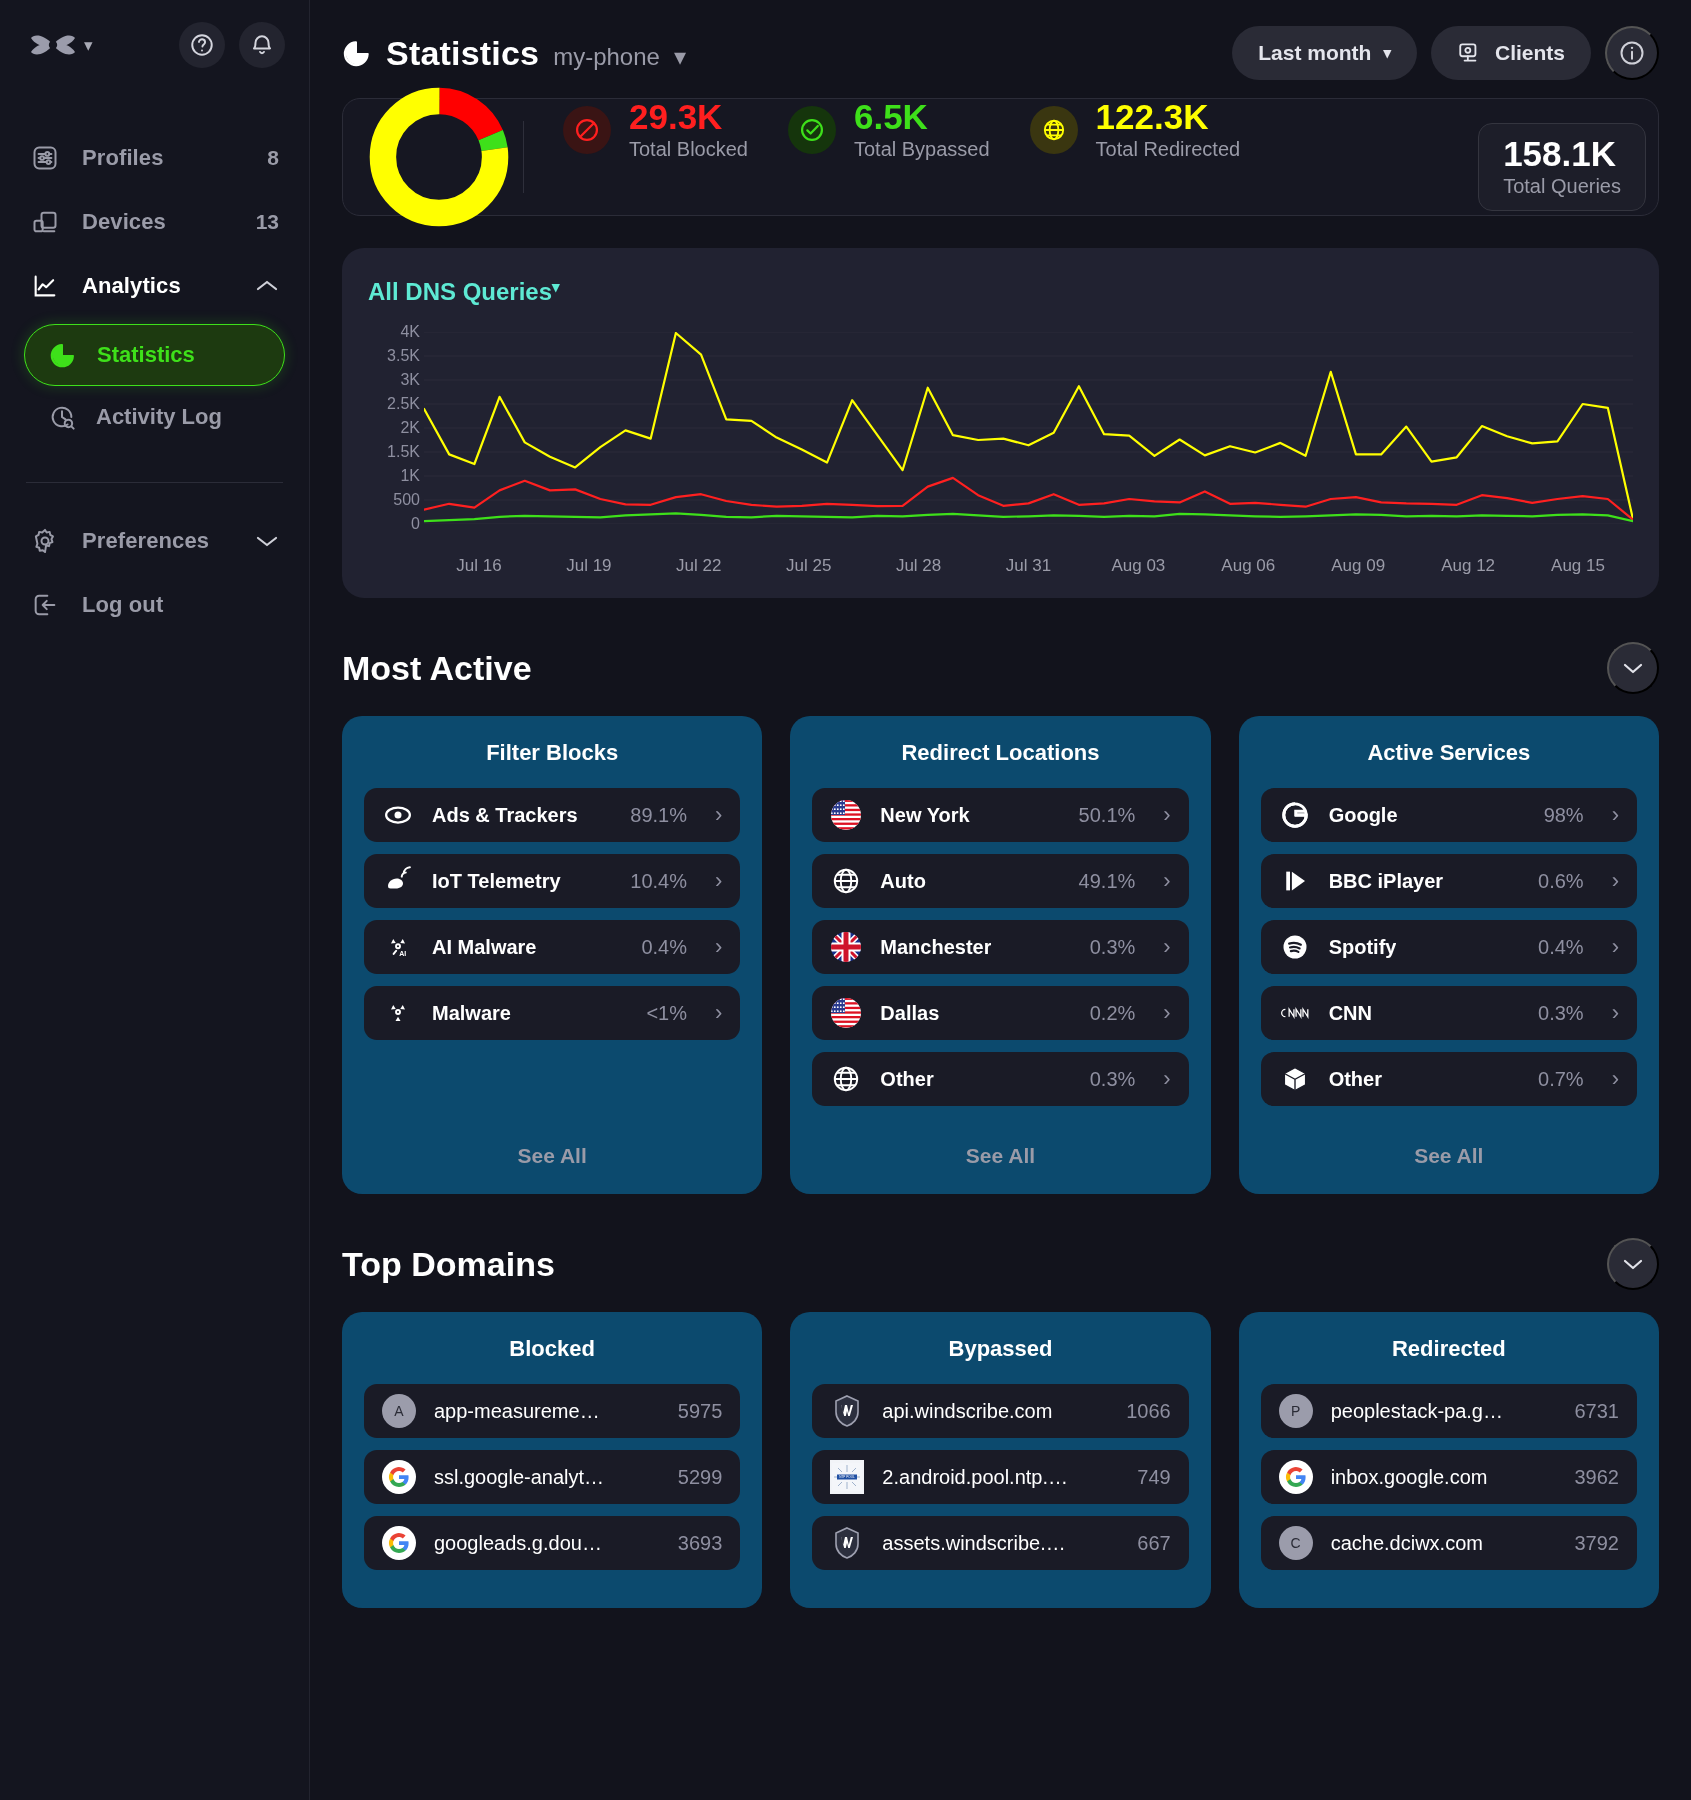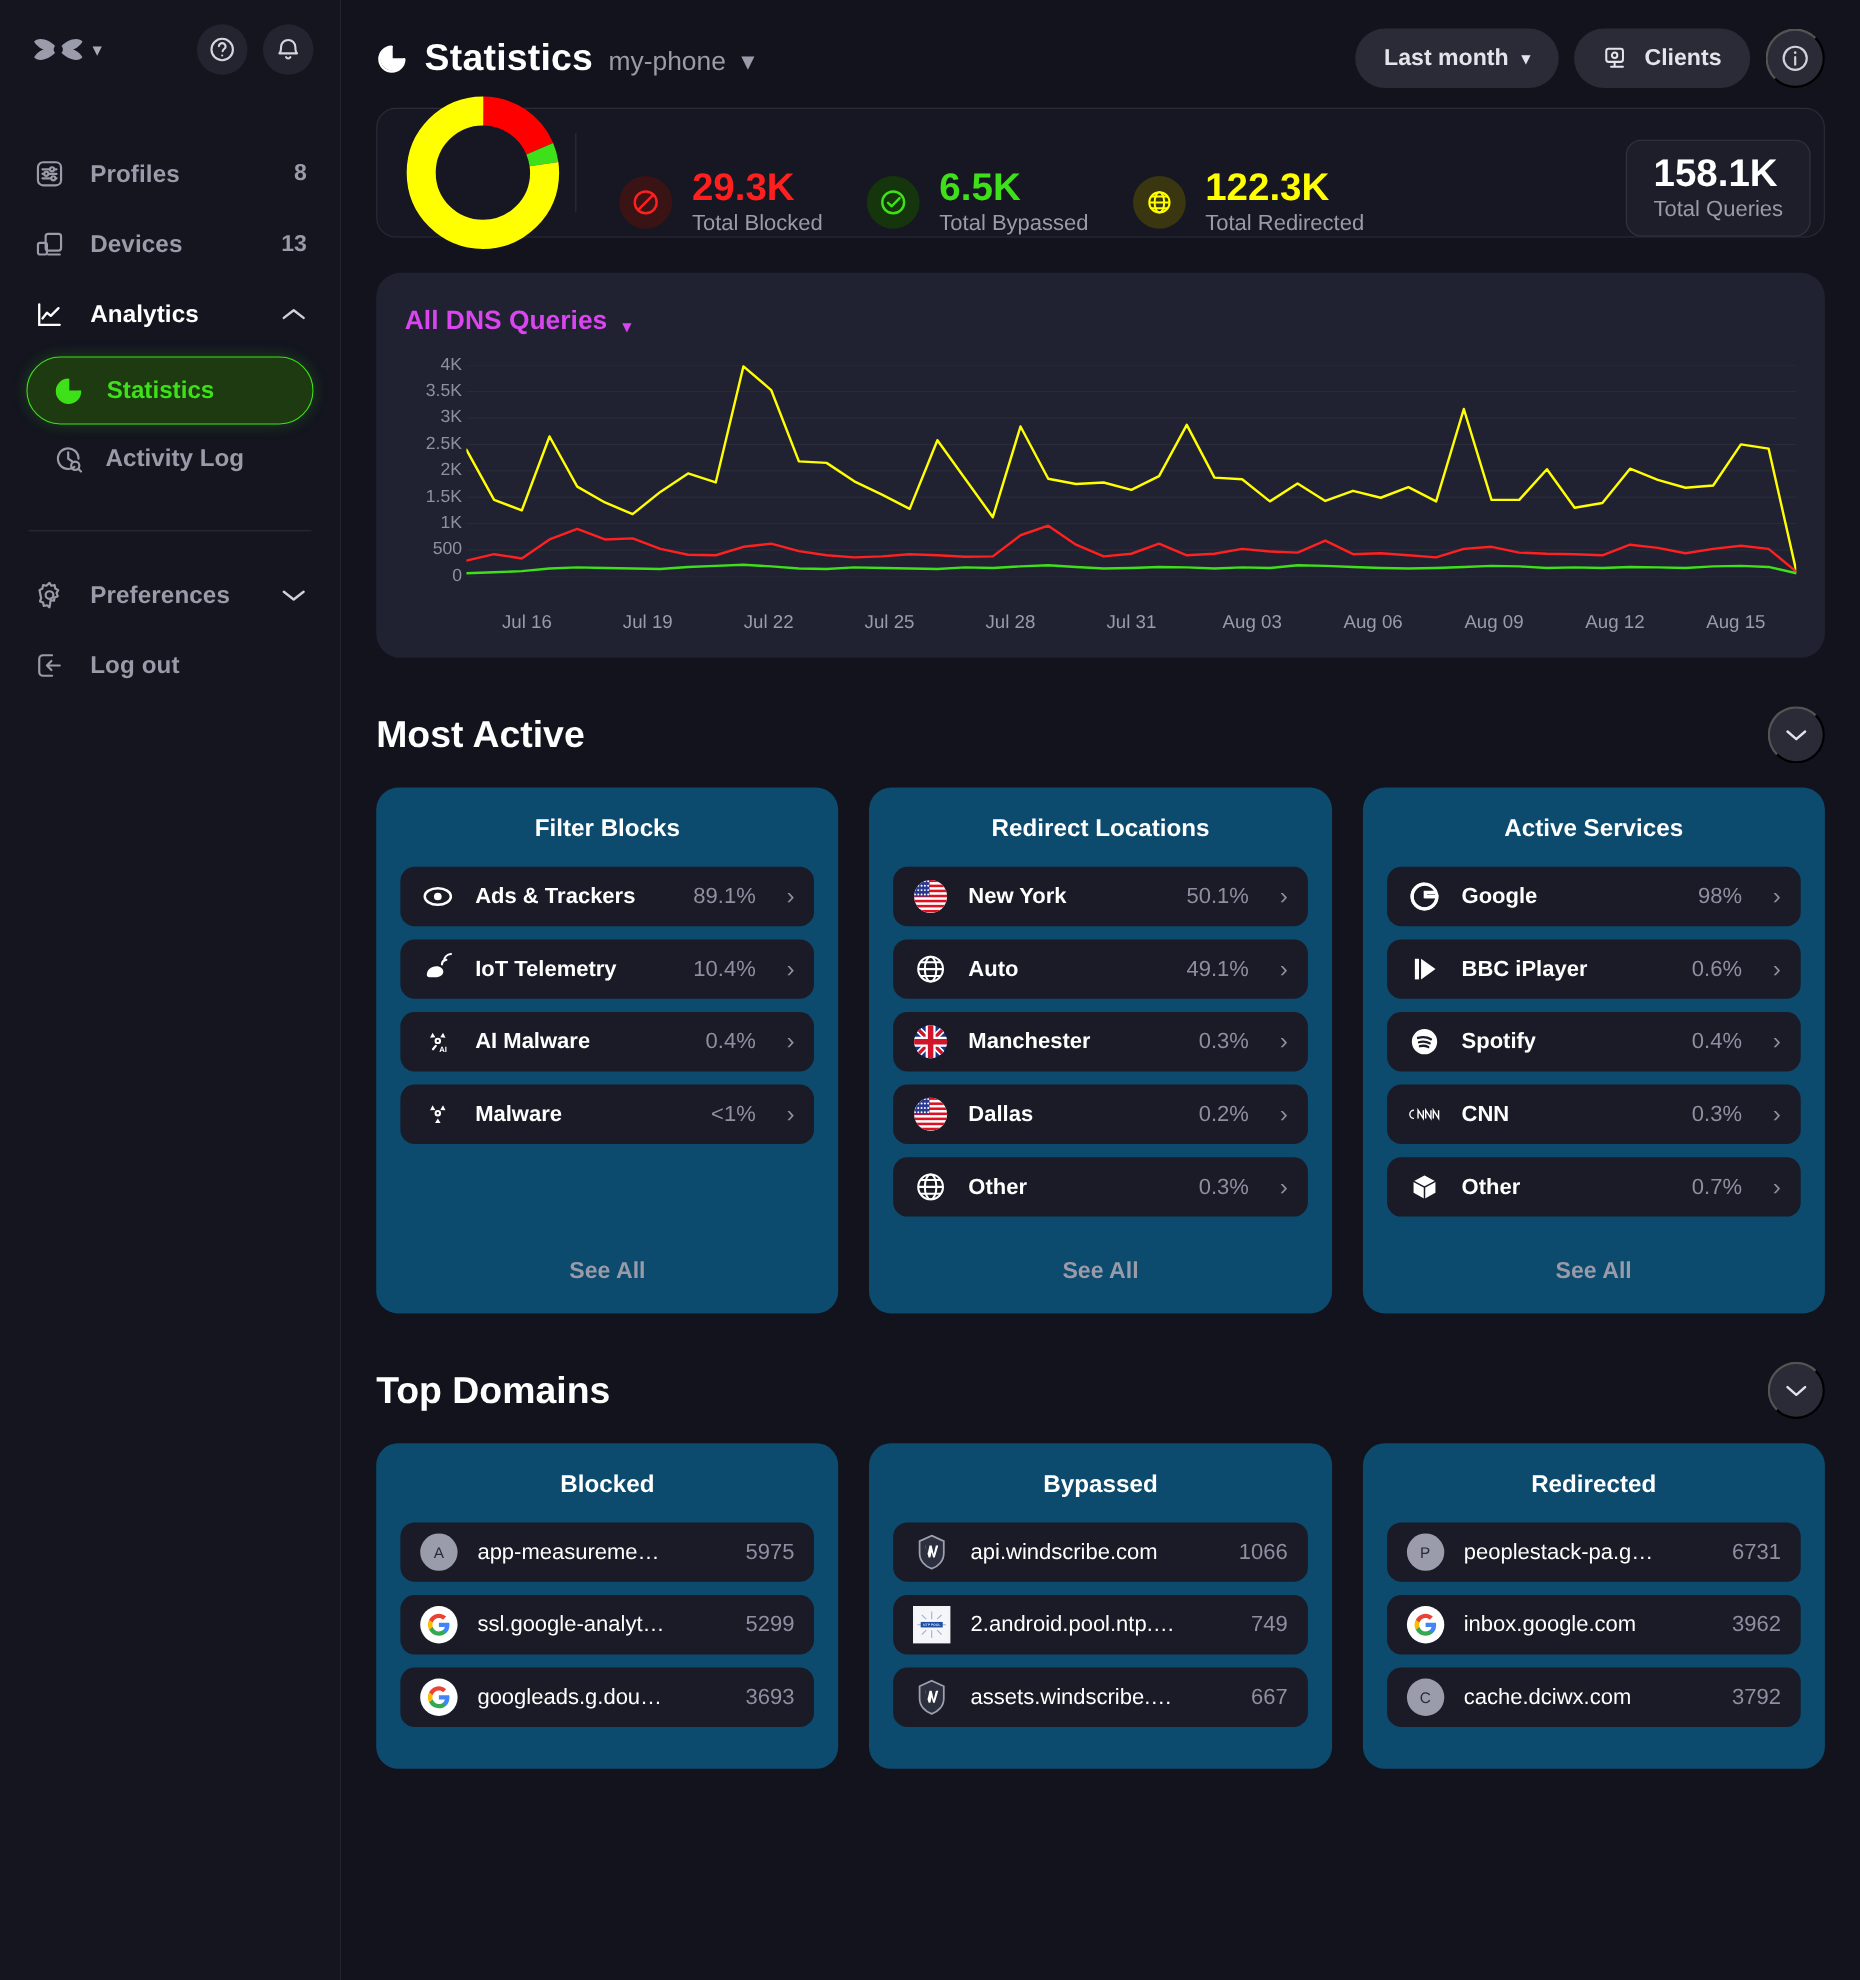--- a/index.html
+++ b/index.html
@@ -68,38 +68,38 @@
     width: 54px; height: 54px; border-radius: 50%; background: #2a2b36;
     display: flex; align-items: center; justify-content: center; color: #cfd0d8; cursor: pointer;
   }
 
   .content { padding: 0 32px; }
 
   
   .summary {
     position: relative; margin-top: 14px; height: 118px;
     border: 1px solid #2b2c38; border-radius: 18px; background: #161722;
-    display: flex; align-items: flex-end; padding-left: 180px;
+    display: flex; align-items: flex-start; padding-left: 180px;
   }
   .donut { position: absolute; left: 22px; top: -16px; width: 148px; height: 148px; }
   .vdiv { position: absolute; left: 180px; top: 22px; bottom: 22px; width: 1px; background: #2e2f3b; }
   .stat { display: flex; align-items: center; gap: 18px; margin-left: 40px; }
   .stat-ico { width: 48px; height: 48px; border-radius: 50%; display: flex; align-items: center; justify-content: center; }
   .stat-num { font-size: 35px; font-weight: bold; line-height: 1.05; }
   .stat-lbl { font-size: 20px; color: #9a9ba8; margin-top: 2px; }
   .tq {
     margin-left: auto; margin-right: 12px;
     background: #1d1e29; border: 1px solid #34353f; border-radius: 14px;
     padding: 12px 24px; text-align: left; margin-top: 24px;
   }
   .tq .stat-num { color: #fff; }
 
   
   .chart-card { margin-top: 32px; background: #212231; border-radius: 22px; padding: 30px 26px 22px 26px; }
-  .chart-title { display: flex; align-items: flex-end; gap: 14px; color: #d946ef; font-size: 24px; font-weight: bold; cursor: pointer; }
+  .chart-title { display: flex; align-items: flex-start; color: #5eead4; font-size: 24px; font-weight: bold; cursor: pointer; }
   .chart-title .tri { font-size: 15px; }
   .plot-wrap { position: relative; height: 210px; margin-top: 26px; padding-left: 56px; }
   .yaxis { position: absolute; left: 0; top: 0; width: 52px; height: 192px; }
   .ytick { position: absolute; right: 0; transform: translateY(-50%); color: #8e8fa0; font-size: 16px; }
   .plot { position: relative; height: 192px; }
   .xaxis { display: flex; margin-top: 14px; margin-left: 56px; }
   .xtick { flex: 1; text-align: center; color: #9a9ba8; font-size: 17px; }
 
   
   .sec-head { display: flex; align-items: center; margin-top: 44px; }

